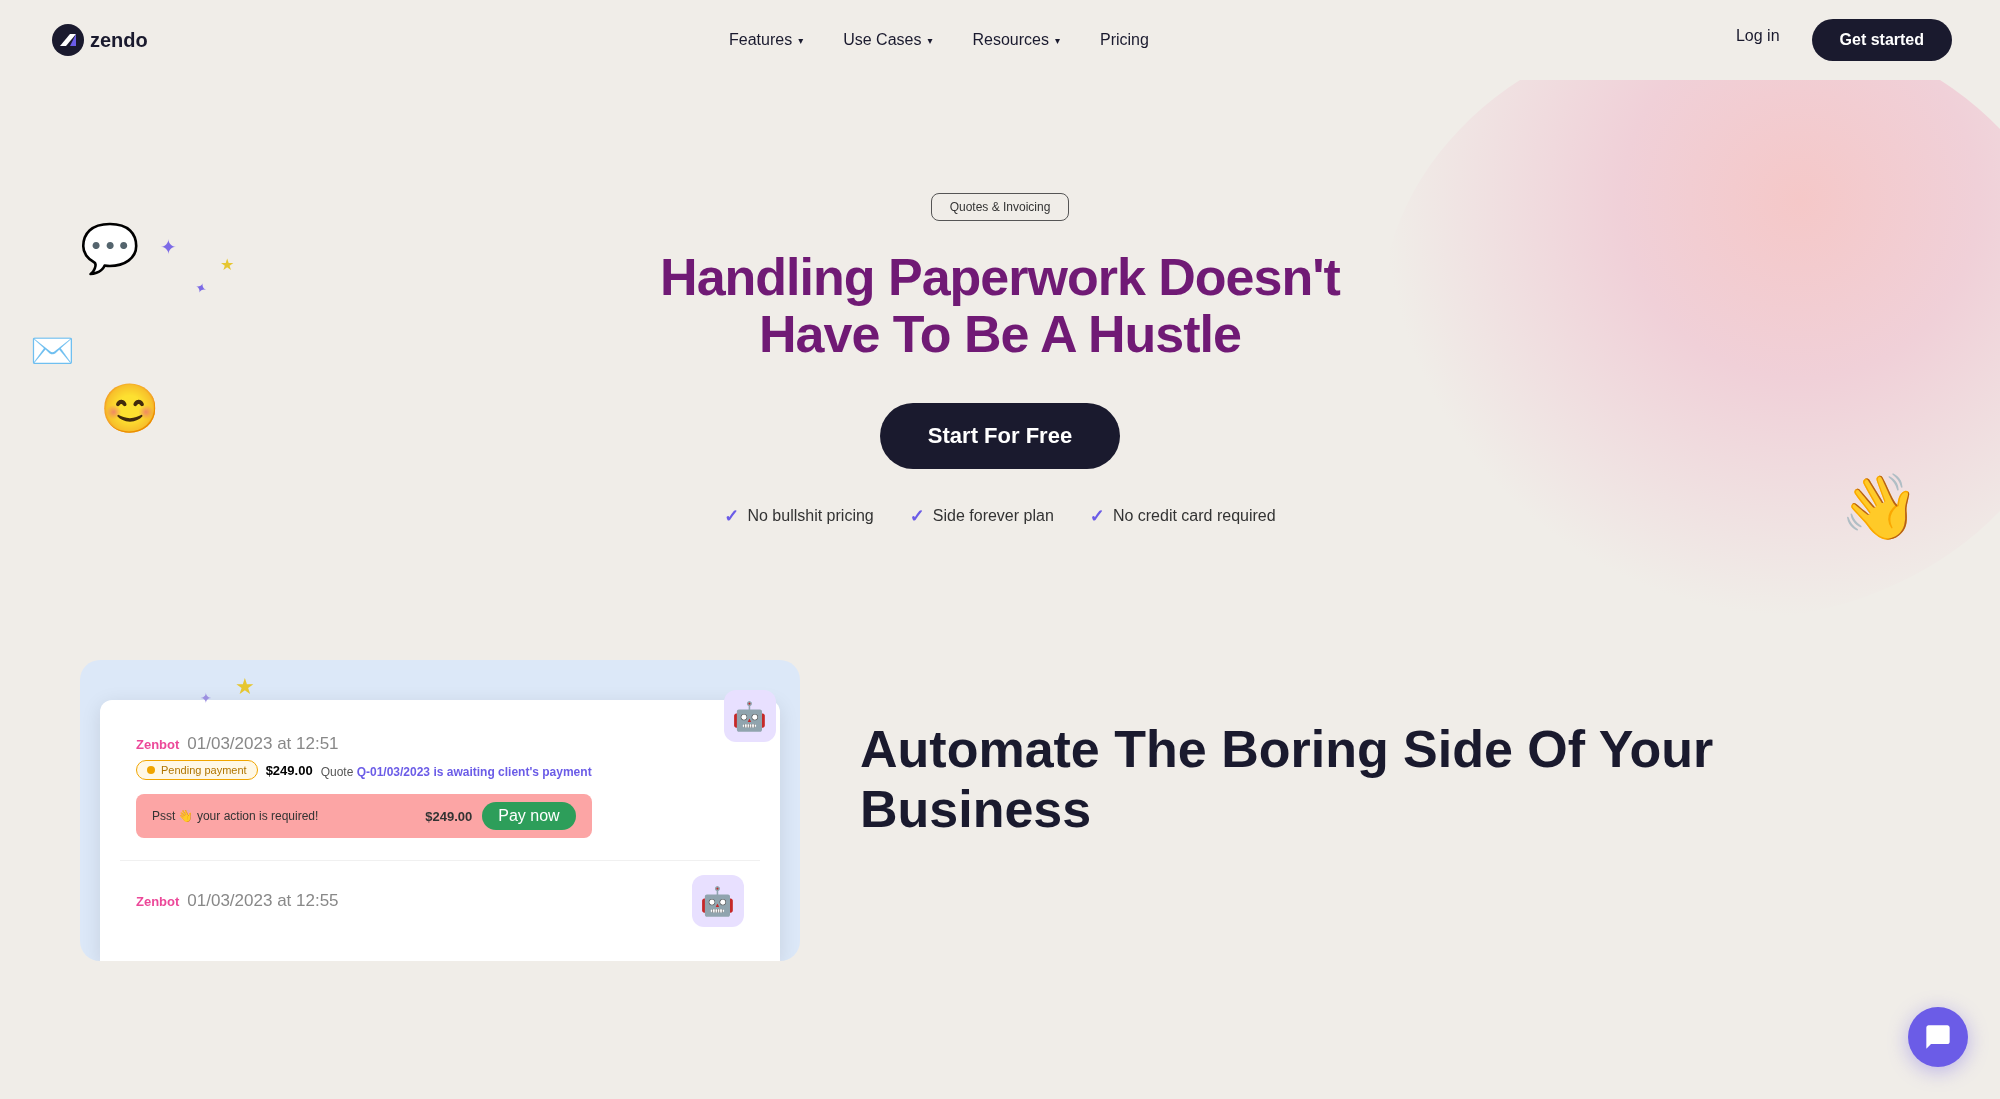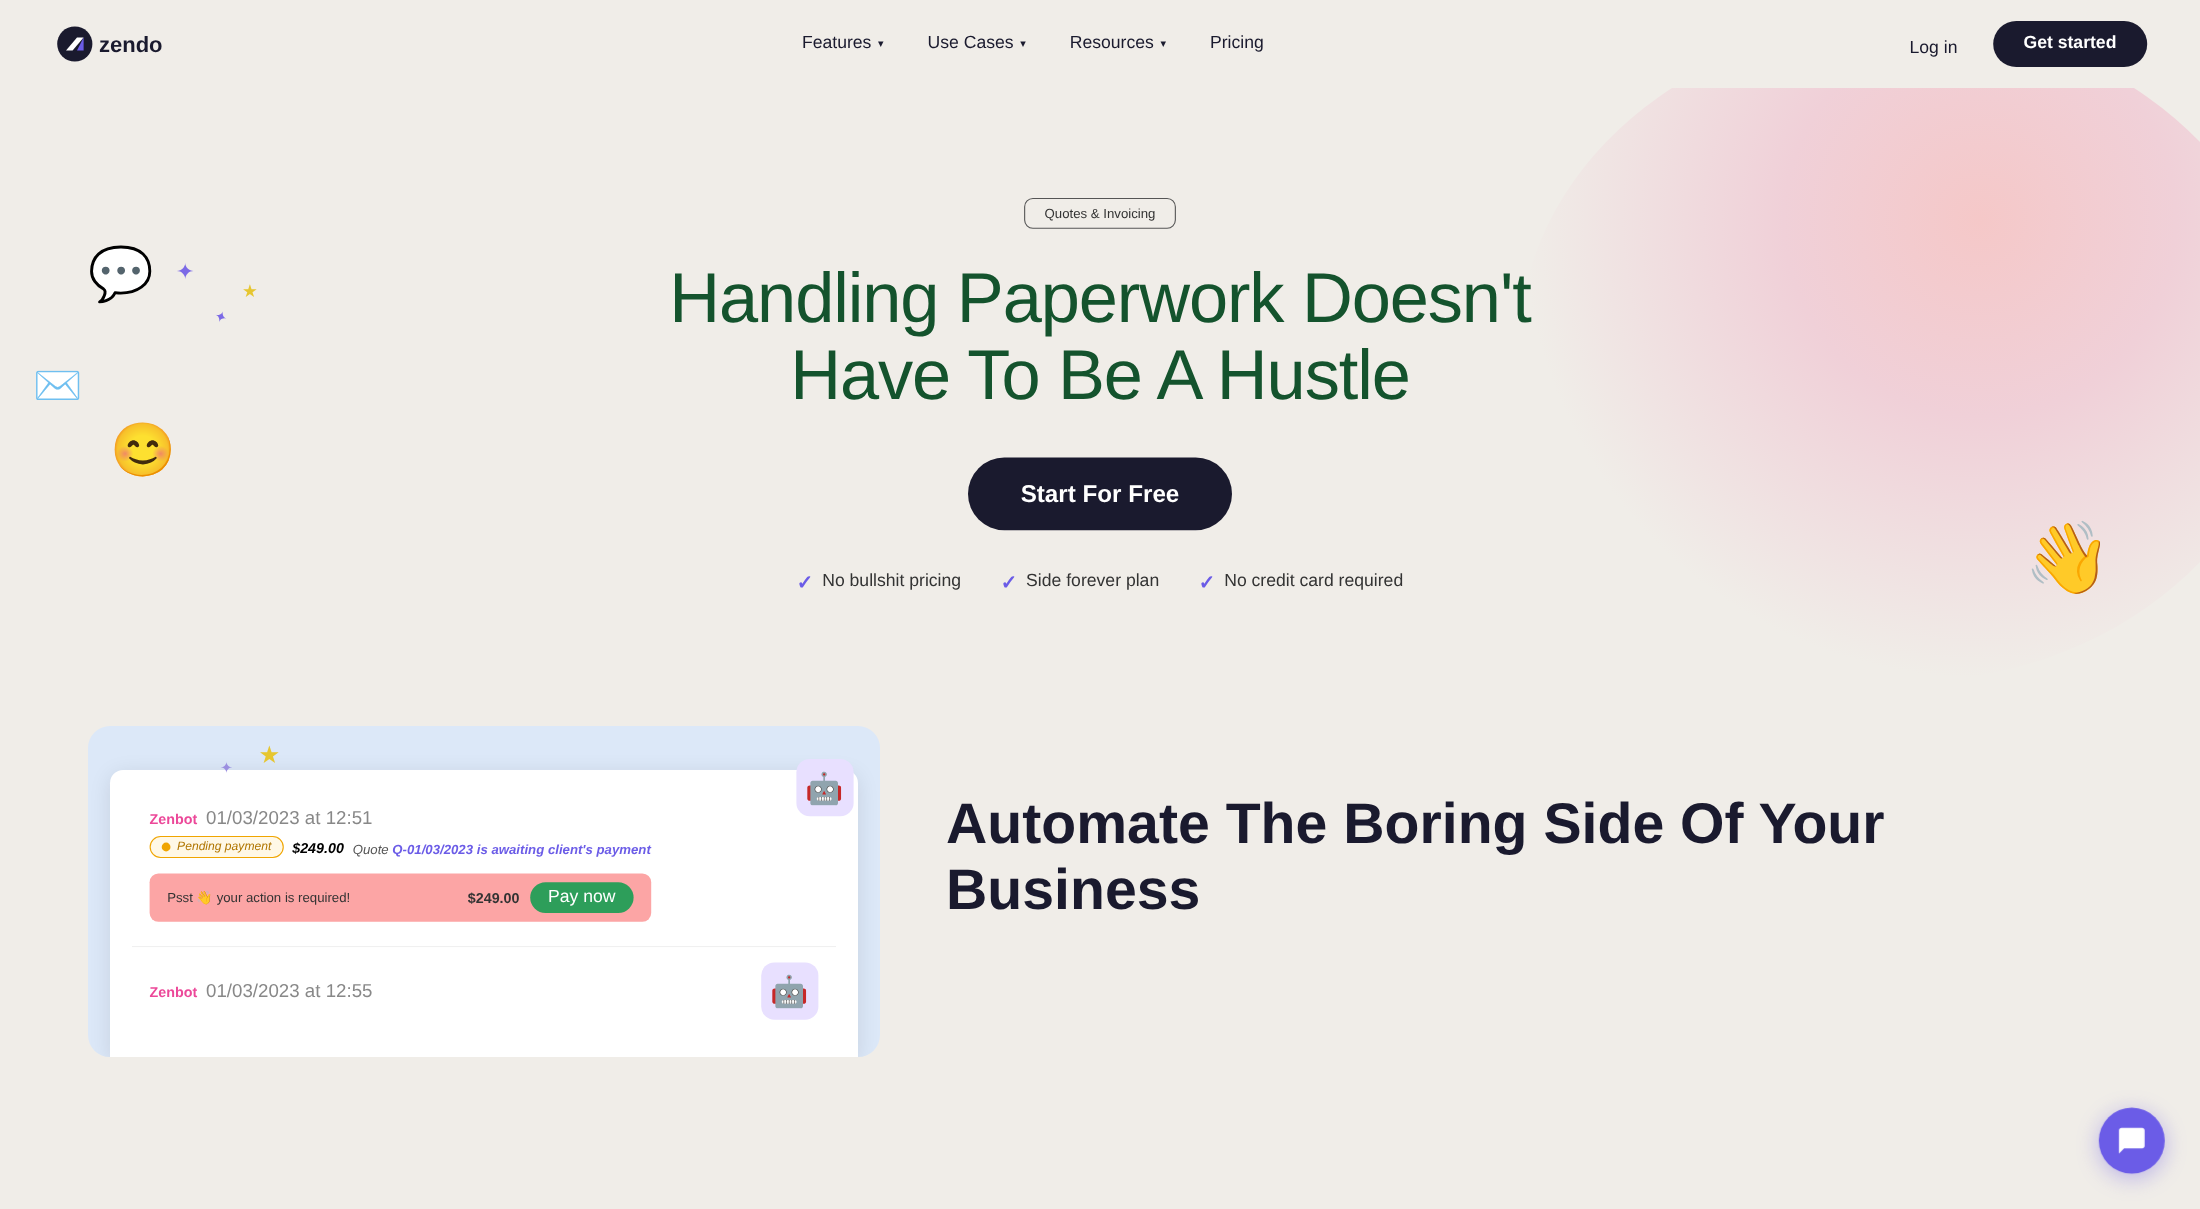--- a/index.html
+++ b/index.html
@@ -45,21 +45,21 @@
       display: flex;
       align-items: center;
       gap: 4px;
     }
     .nav-links .chevron {
       font-size: 10px;
       margin-left: 2px;
     }
     .nav-right {
       display: flex;
-      align-items: flex-end;
+      align-items: flex-start;
       gap: 16px;
     }
     .nav-login {
       text-decoration: none;
       color: #1a1a2e;
       font-size: 16px;
       font-weight: 500;
       padding: 8px 16px;
     }
     .nav-cta {
@@ -110,23 +110,23 @@
       border: 1.5px solid #555;
       border-radius: 8px;
       padding: 6px 18px;
       font-size: 12px;
       color: #333;
       margin-bottom: 28px;
       background: transparent;
     }
 
     .hero-title {
-      font-size: 64px;
-      font-weight: 400;
-      color: #14532d;
+      font-size: 52px;
+      font-weight: 700;
+      color: #701a75;
       line-height: 1.1;
       max-width: 900px;
       margin: 0 auto 40px;
       letter-spacing: -1px;
     }
 
     .hero-cta-btn {
       background: #1a1a2e;
       color: #fff;
       border: none;
@@ -449,21 +449,21 @@
     <span class="deco-star-card2">✦</span>
 
     <div class="app-card-inner">
 
       <div class="app-row">
         <div class="app-row-left">
           <div style="display:flex; align-items:center; gap:8px;">
             <span class="app-sender">Zenbot</span>
             <span class="app-date">01/03/2023 at 12:51</span>
           </div>
-          <div style="display:flex; align-items:center; gap:8px; flex-wrap:wrap;font-style:italic;">
+          <div style="display:flex; align-items:center; gap:8px; flex-wrap:wrap;">
             <span class="app-badge">
               <span class="app-badge-dot"></span>
               <span>Pending payment</span>
             </span>
             <span style="font-size:13px; font-weight:700;">$249.00</span>
             <span class="app-info-row">
               Quote <span>Q-01/03/2023</span>
               <span>is awaiting client's payment</span>
             </span>
           </div>

